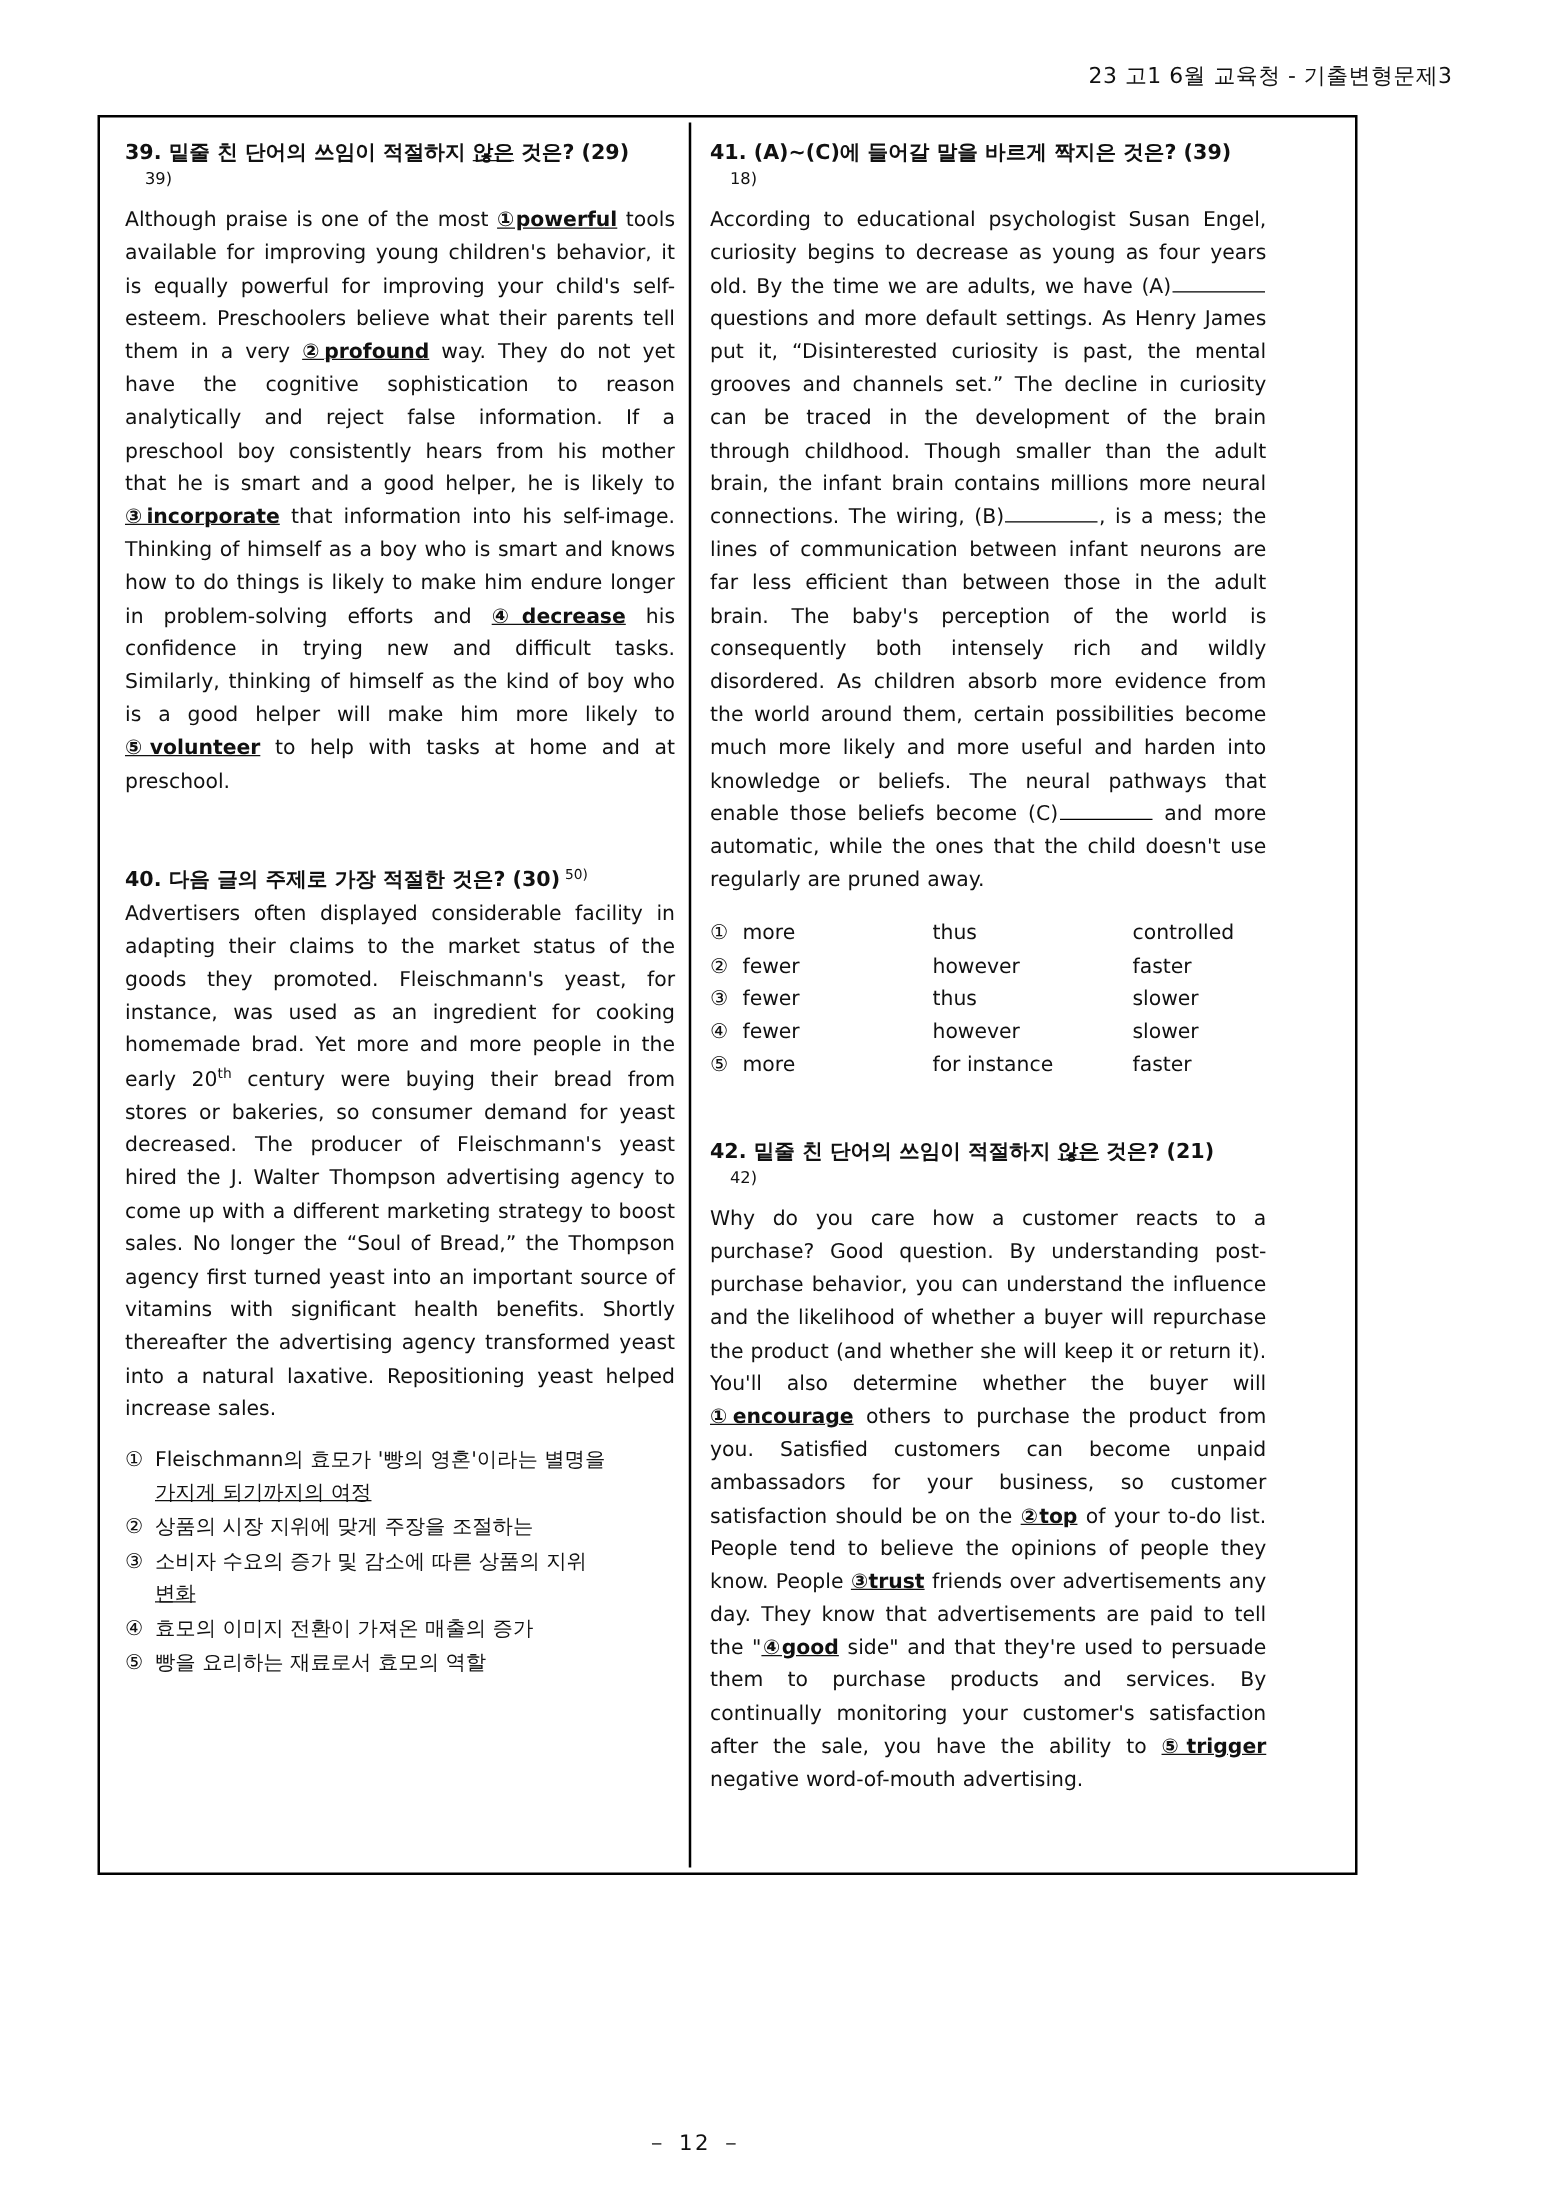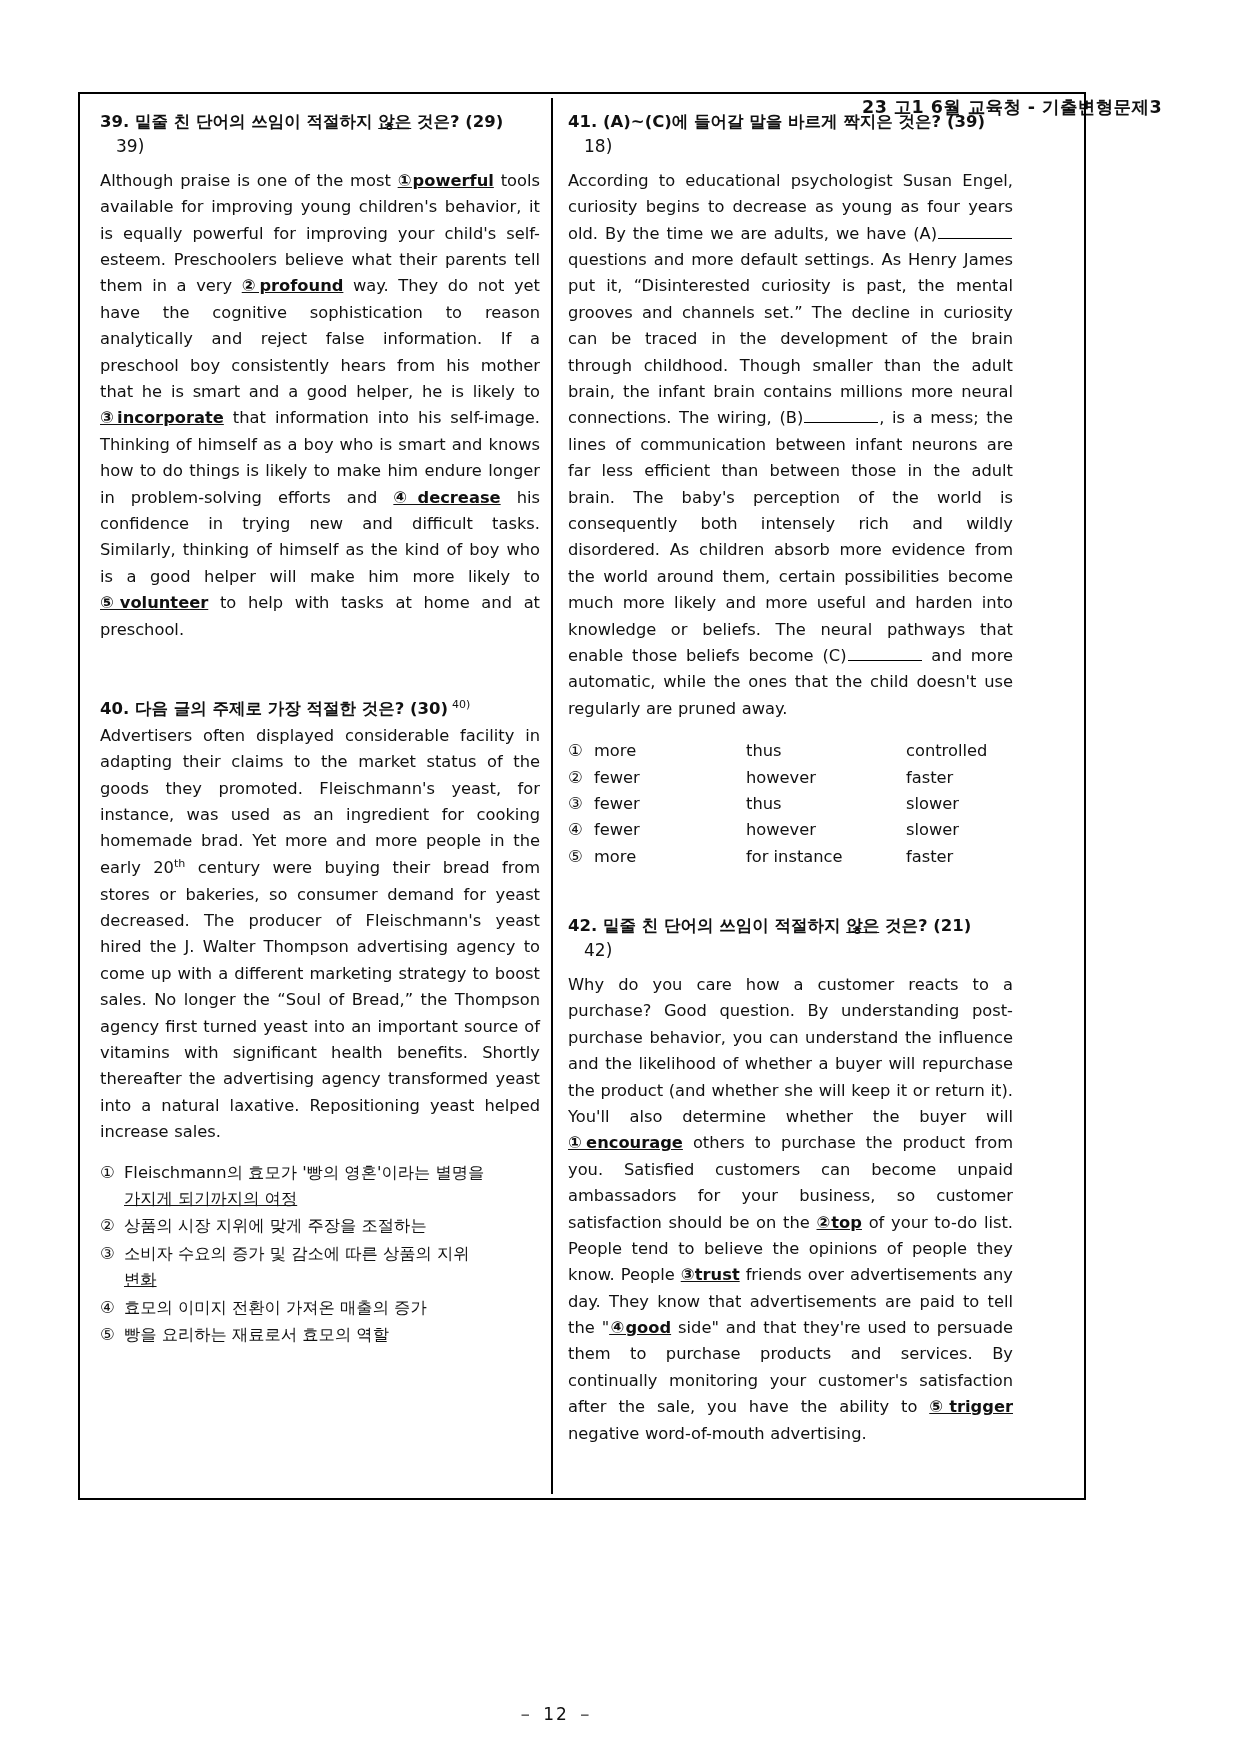--- a/index.html
+++ b/index.html
@@ -19,24 +19,23 @@
     position: relative;
     width: 1240px;
     height: 1754px;
     box-sizing: border-box;
   }
   .header-line {
     position: absolute;
     top: 48px;
     right: 78px;
     font-size: 17.5px;
-    font-weight: bold;
+    font-weight: normal;
     letter-spacing: 0.4px;
     white-space: nowrap;
-    margin-top: 47px;
   }
   .frame {
     position: absolute;
     left: 78px;
     top: 92px;
     width: 1008px;
     height: 1408px;
     border: 2.5px solid #000;
     box-sizing: border-box;
   }
@@ -59,21 +58,21 @@
 
   .q-head {
     font-size: 16.5px;
     font-weight: bold;
     line-height: 1.45;
     margin: 0 0 2px 0;
   }
   .q-head .num { font-weight: bold; }
   .q-head .neg { text-decoration: underline; font-weight: bold; }
   .q-ref {
-    font-size: 17px;
+    font-size: 13px;
     margin: 0 0 12px 16px;
     font-weight: normal;
   }
   .q-ref.inline {
     display: inline;
     margin: 0 0 0 4px;
     font-size: 11px;
     vertical-align: top;
   }
   .passage {
@@ -163,21 +162,21 @@
         <span class="num">39.</span><span> 밑줄 친 단어의 쓰임이 적절하지 </span><span class="neg">않은</span><span> 것은? (29)</span>
       </div>
       <div class="q-ref">39)</div>
       <p class="passage"><span>Although praise is one of the most </span><b class="choice">①powerful</b><span> tools available for improving young children's behavior, it is equally powerful for improving your child's self-esteem. Preschoolers believe what their parents tell them in a very </span><b class="choice">②profound</b><span> way. They do not yet have the cognitive sophistication to reason analytically and reject false information. If a preschool boy consistently hears from his mother that he is smart and a good helper, he is likely to </span><b class="choice">③incorporate</b><span> that information into his self-image. Thinking of himself as a boy who is smart and knows how to do things is likely to make him endure longer in problem-solving efforts and </span><b class="choice">④decrease</b><span> his confidence in trying new and difficult tasks. Similarly, thinking of himself as the kind of boy who is a good helper will make him more likely to </span><b class="choice">⑤volunteer</b><span> to help with tasks at home and at preschool.</span></p>
     </div>
 
     <div class="spacer-lg"></div>
 
     <div>
       <div class="q-head">
-        <span class="num">40.</span><span> 다음 글의 주제로 가장 적절한 것은? (30)</span><span class="q-ref inline">40)</span>
+        <span class="num">40.</span><span> 다음 글의 주제로 가장 적절한 것은? (30)</span><span class="q-ref inline">50)</span>
       </div>
       <p class="passage"><span>Advertisers often displayed considerable facility in adapting their claims to the market status of the goods they promoted. Fleischmann's yeast, for instance, was used as an ingredient for cooking homemade brad. Yet more and more people in the early 20</span><sup>th</sup><span> century were buying their bread from stores or bakeries, so consumer demand for yeast decreased. The producer of Fleischmann's yeast hired the J. Walter Thompson advertising agency to come up with a different marketing strategy to boost sales. No longer the “Soul of Bread,” the Thompson agency first turned yeast into an important source of vitamins with significant health benefits. Shortly thereafter the advertising agency transformed yeast into a natural laxative. Repositioning yeast helped increase sales.</span></p>
 
       <div class="choices">
         <div class="choice-row">
           <span class="choice-mark">①</span>
           <span class="choice-text"><span>Fleischmann의 효모가 '빵의 영혼'이라는 별명을</span><span class="cont">가지게 되기까지의 여정</span></span>
         </div>
         <div class="choice-row">
           <span class="choice-mark">②</span>

